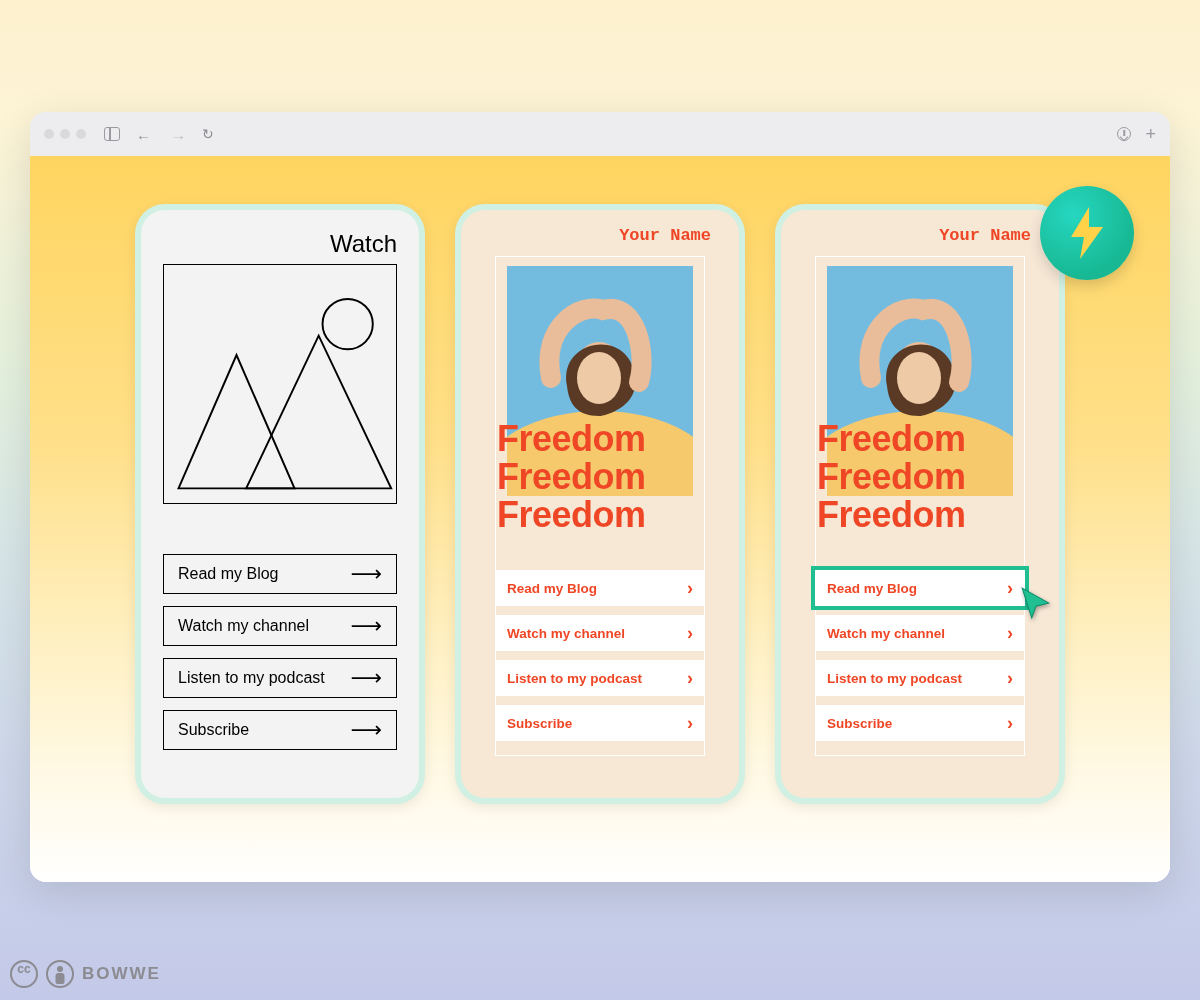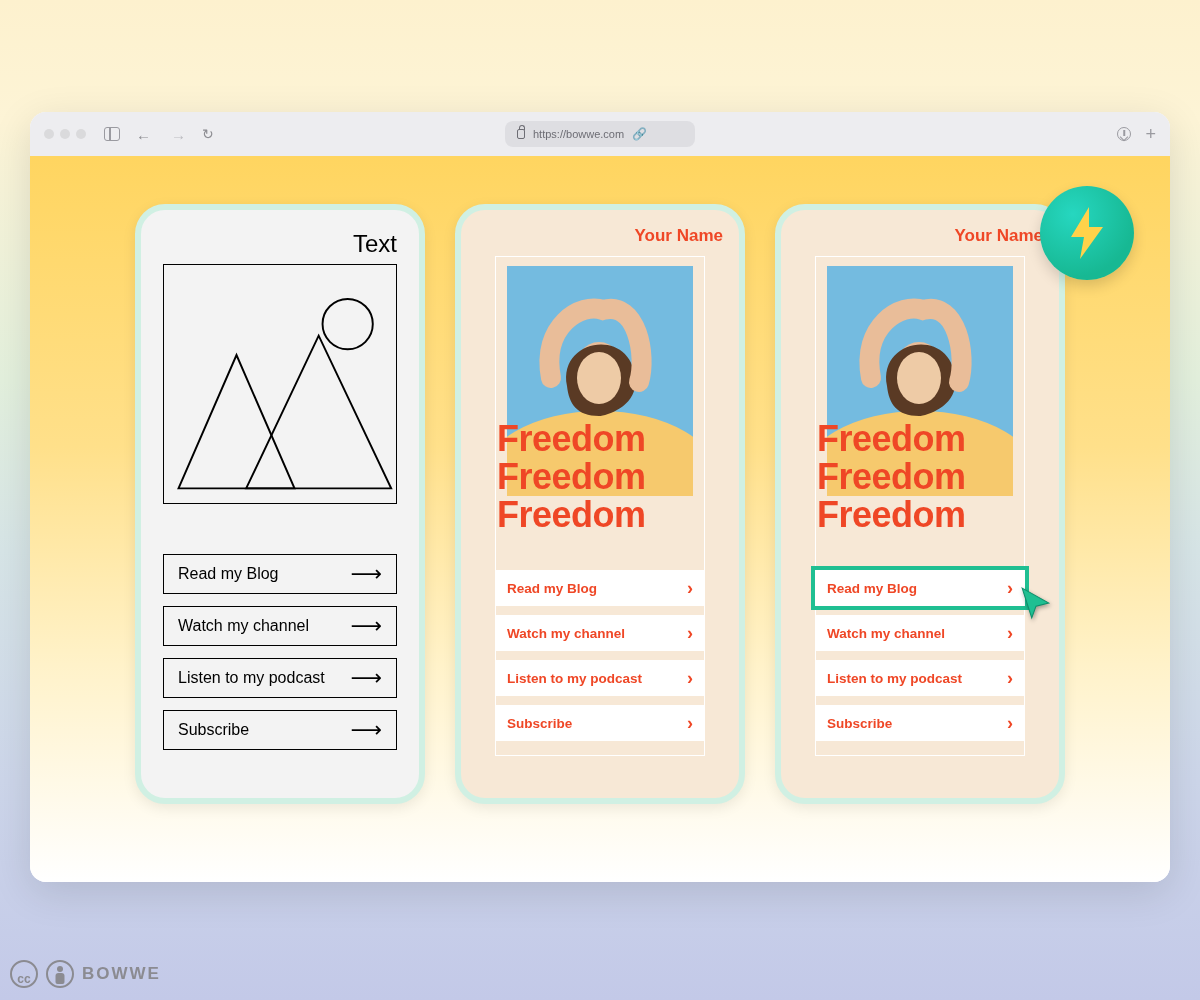--- a/index.html
+++ b/index.html
@@ -79,22 +79,22 @@
   .wf-btn {
     border:1.5px solid #000; height:40px;
     display:flex; align-items:center; justify-content:space-between;
     padding:0 14px; font-size:16px; background:#f3f3f3;
   }
   .wf-arrow { font-size:22px; }
 
   
   .st { background:#f7e8d6; }
   .st-name {
-    position:absolute; top:16px; right:16px;
-    color:#ef4726; font-size:17px; font-weight:600;
+    position:absolute; top:16px; right:28px;
+    color:#ef4726; font-size:17px; font-weight:600;font-family:Liberation Mono, monospace;
   }
   .st-outline {
     position:absolute; top:46px; left:50%; transform:translateX(-50%);
     width:210px; height:500px; border:1.5px solid #fff;
   }
   .st-photo {
     position:absolute; top:56px; left:50%; transform:translateX(-50%);
     width:186px; height:230px;
     background: linear-gradient(180deg, #6fb7e0 0%, #87c3e0 60%, #9accde 100%);
     overflow:hidden;
@@ -136,21 +136,21 @@
     z-index:5;
   }
   .bolt-badge svg { width:42px; height:52px; }
 
   
   .footer {
     position:absolute; left:10px; bottom:12px;
     display:flex; align-items:center; gap:8px;
     color:#8b8b91; font-weight:700; letter-spacing:2px;
   }
-  .cc { width:28px; height:28px; border:2.5px solid #8b8b91; border-radius:50%; display:flex; align-items:flex-end; justify-content:center; font-size:12px; font-weight:800; letter-spacing:0;}
+  .cc { width:28px; height:28px; border:2.5px solid #8b8b91; border-radius:50%; display:flex; align-items:flex-start; justify-content:center; font-size:12px; font-weight:800; letter-spacing:0;}
   .by { width:28px; height:28px; border:2.5px solid #8b8b91; border-radius:50%; position:relative;}
   .by::before{content:"";position:absolute;top:4px;left:50%;transform:translateX(-50%);width:6px;height:6px;border-radius:50%;background:#8b8b91;}
   .by::after{content:"";position:absolute;top:11px;left:50%;transform:translateX(-50%);width:9px;height:11px;background:#8b8b91;border-radius:3px 3px 2px 2px;}
   .brand { font-size:17px; }
 </style>
 </head>
 <body>
 
 <div class="browser">
 
@@ -158,44 +158,39 @@
     <div class="dots">
       <div class="dot"></div>
       <div class="dot"></div>
       <div class="dot"></div>
     </div>
     <div class="sidebar-toggle"></div>
     <span class="navarrow">←</span>
     <span class="navarrow" style="opacity:.5">→</span>
     <span class="reload">↻</span>
 
-    <div class="url-pill">
-      <span class="lock"></span>
-      <span>https://bowwe.com</span>
-      <span class="linki">🔗</span>
-    </div>
 
     <div class="chrome-right">
       <span class="dlicon"></span>
       <span class="plus">+</span>
     </div>
   </div>
 
   <div class="page">
 
     <div class="bolt-badge">
       <svg viewBox="0 0 40 52">
         <path d="M22 0 L4 30 H17 L13 52 L36 20 H22 Z" fill="#ffd24a"></path>
       </svg>
     </div>
 
     <div class="cards">
 
       <div class="card wf">
-        <div class="wf-label">Text</div>
+        <div class="wf-label">Watch</div>
         <div class="wf-img">
           <svg viewBox="0 0 240 240">
             <circle cx="190" cy="58" r="26" fill="none" stroke="#000" stroke-width="2"></circle>
             <path d="M15 228 L75 90 L135 228 Z" fill="none" stroke="#000" stroke-width="2"></path>
             <path d="M85 228 L160 70 L235 228 Z" fill="none" stroke="#000" stroke-width="2"></path>
           </svg>
         </div>
         <div class="wf-btns">
           <div class="wf-btn">
             <span>Read my Blog</span>

